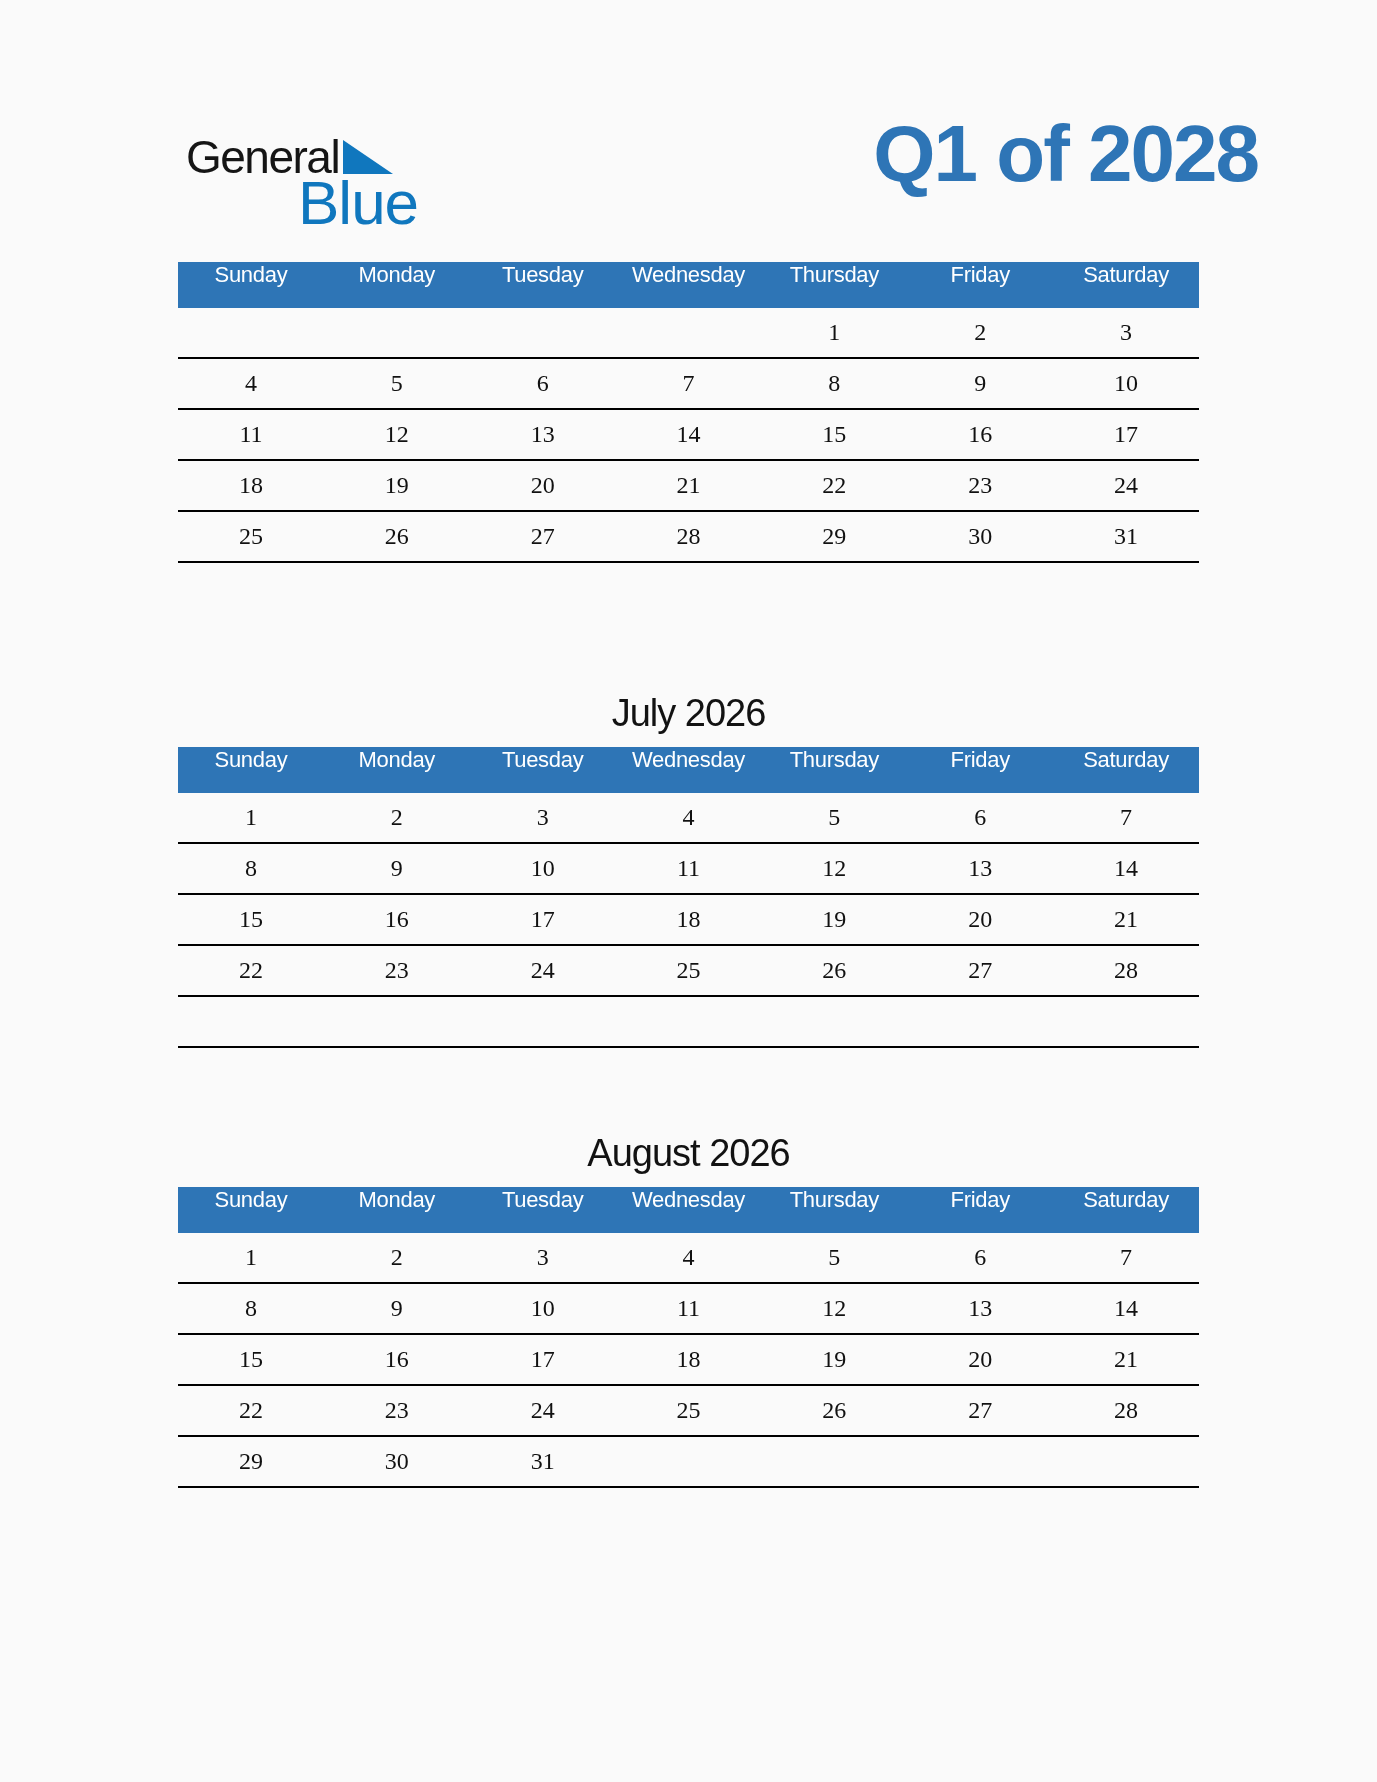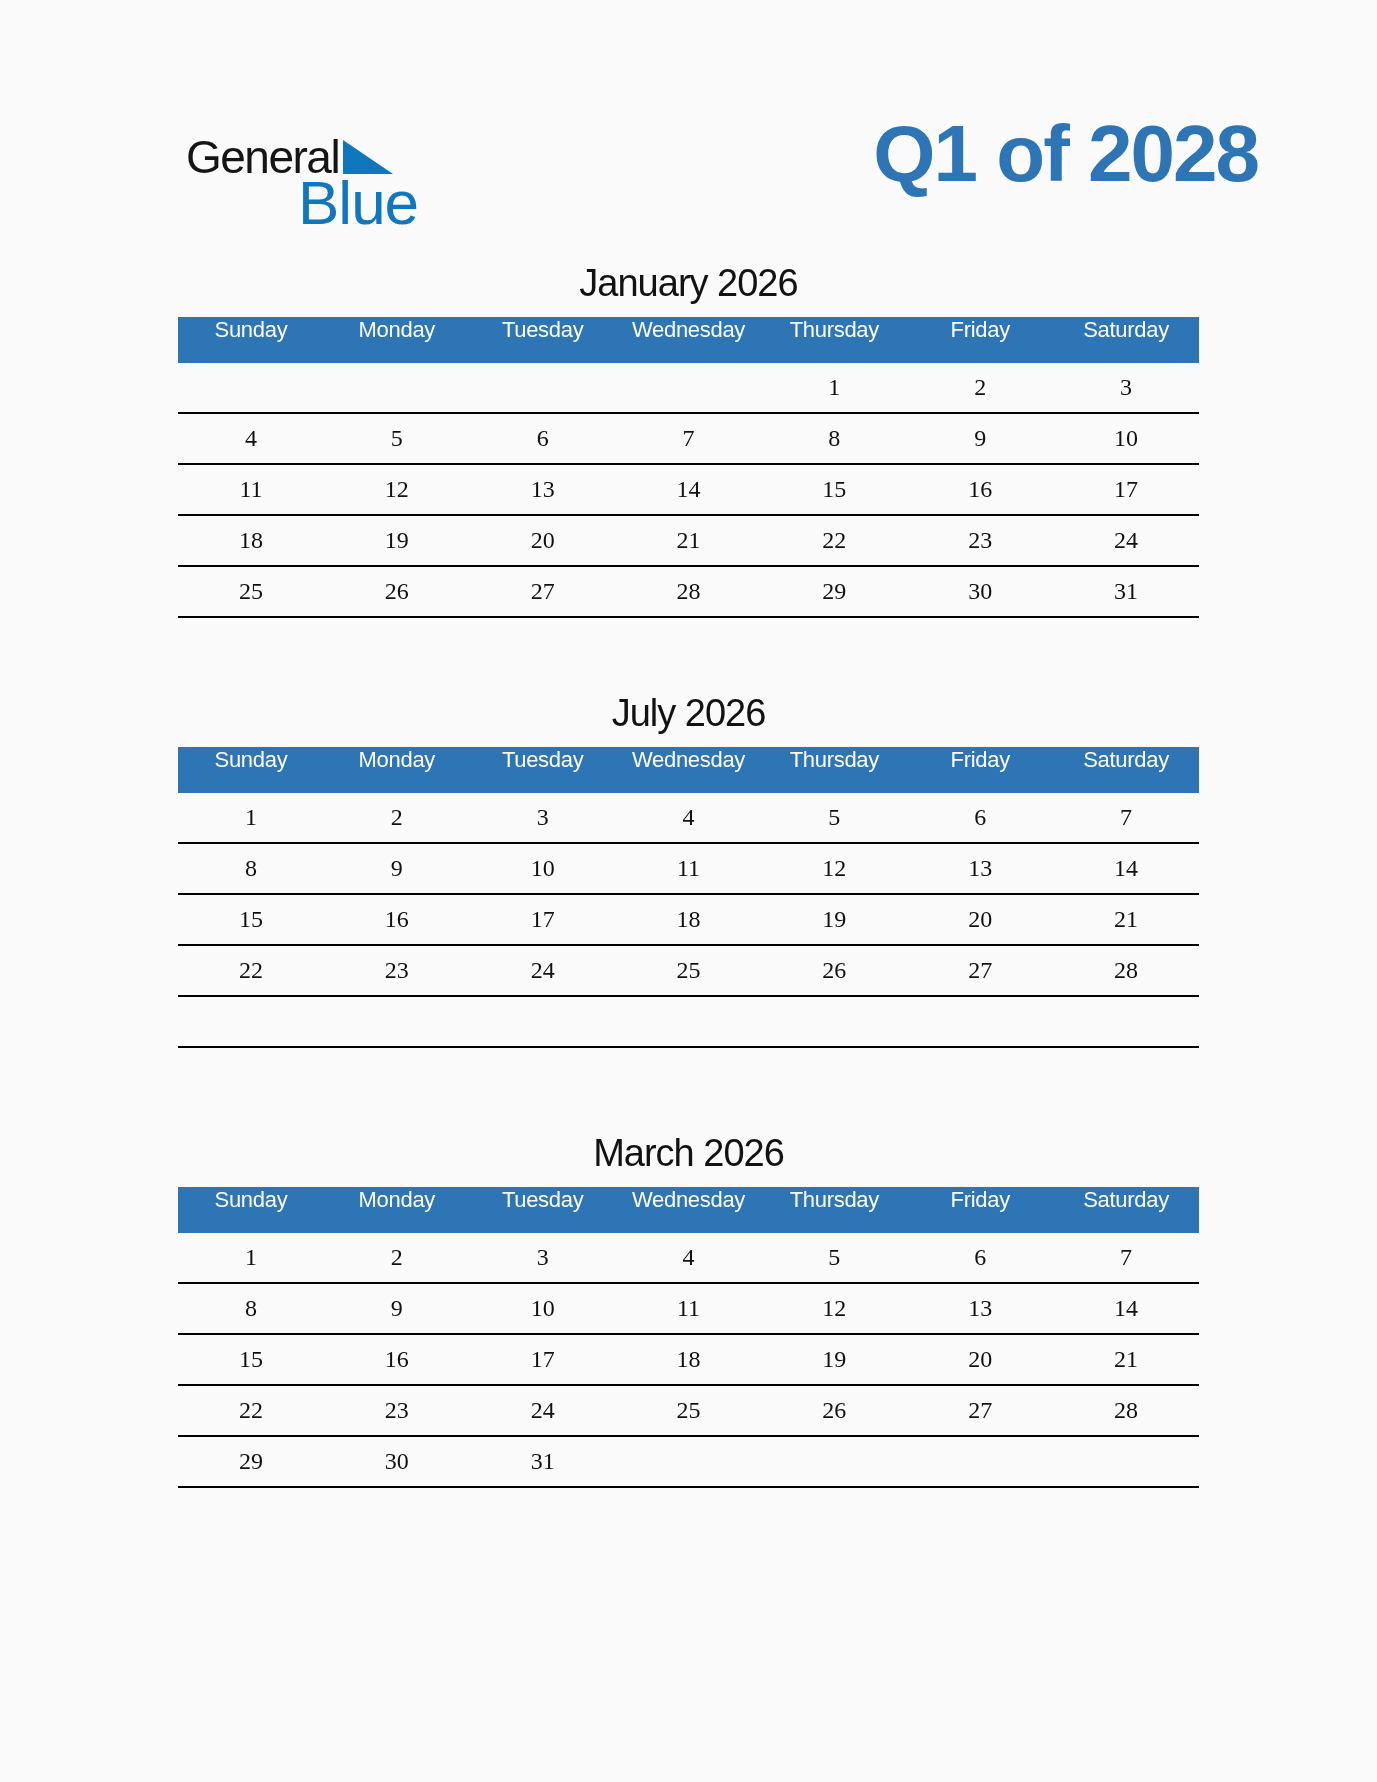--- a/index.html
+++ b/index.html
@@ -117,21 +117,20 @@
 
   <div class="logo">
     <span class="logo-general">General</span>
     <span class="logo-triangle"></span>
     <span class="logo-blue">Blue</span>
   </div>
 
   <div class="quarter-title">Q1 of 2028</div>
 
   <section class="month" style="top:262px">
-    <h2 class="month-title">January 2026</h2>
     <div class="weekday-row">
         <div class="weekday-cell">Sunday</div>
         <div class="weekday-cell">Monday</div>
         <div class="weekday-cell">Tuesday</div>
         <div class="weekday-cell">Wednesday</div>
         <div class="weekday-cell">Thursday</div>
         <div class="weekday-cell">Friday</div>
         <div class="weekday-cell">Saturday</div>
       </div>
     <div class="grid">
@@ -237,21 +236,21 @@
           <div class="day-cell"></div>
           <div class="day-cell"></div>
           <div class="day-cell"></div>
           <div class="day-cell"></div>
           <div class="day-cell"></div>
         </div>
       </div>
   </section>
 
   <section class="month" style="top:1132px">
-    <h2 class="month-title">March 2026</h2>
+    <h2 class="month-title">August 2026</h2>
     <div class="weekday-row">
         <div class="weekday-cell">Sunday</div>
         <div class="weekday-cell">Monday</div>
         <div class="weekday-cell">Tuesday</div>
         <div class="weekday-cell">Wednesday</div>
         <div class="weekday-cell">Thursday</div>
         <div class="weekday-cell">Friday</div>
         <div class="weekday-cell">Saturday</div>
       </div>
     <div class="grid">

